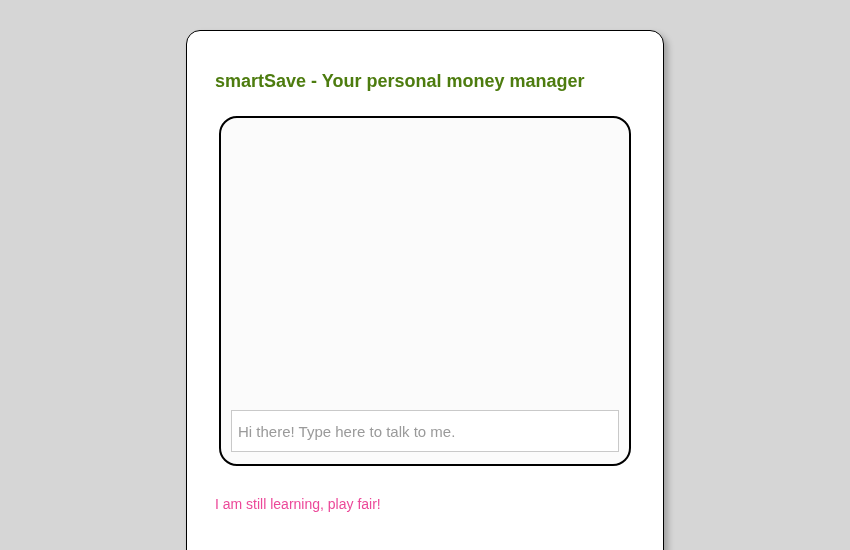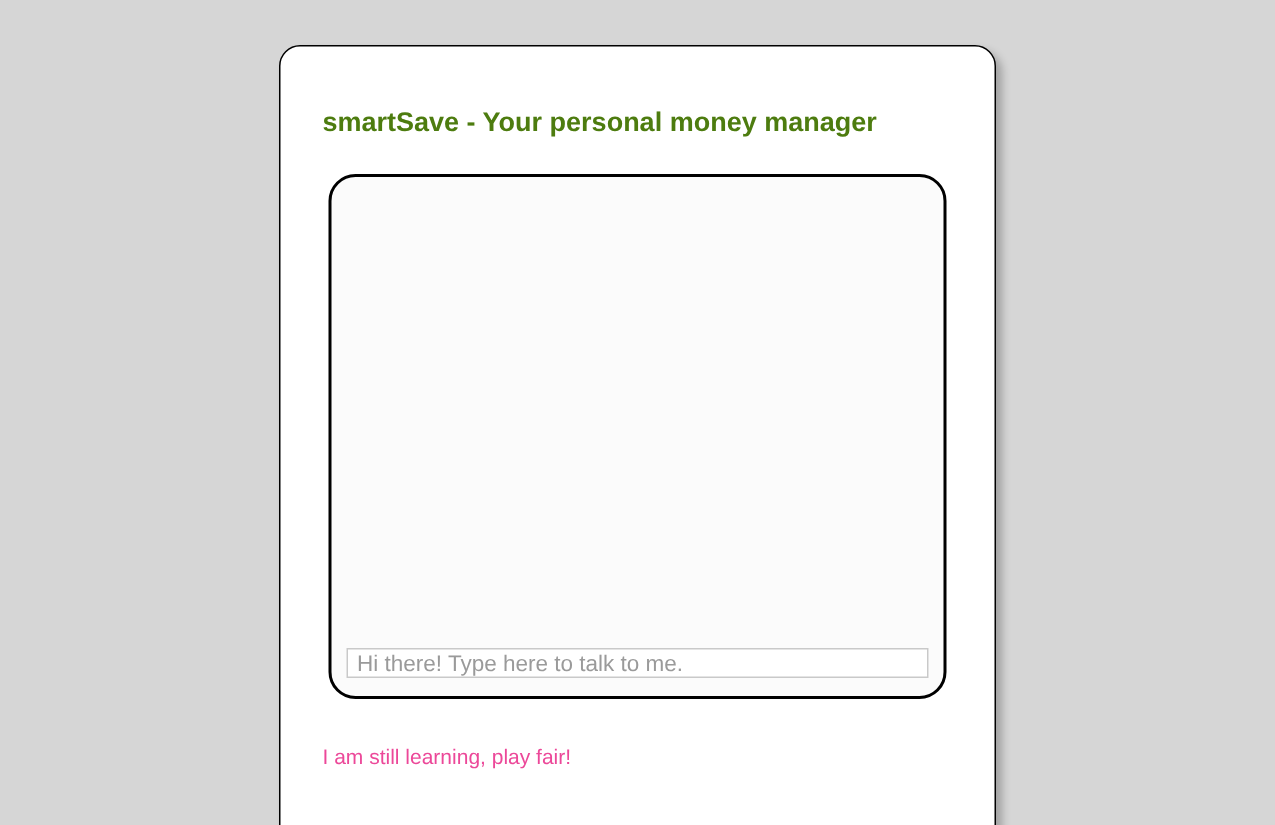--- a/index.html
+++ b/index.html
@@ -41,21 +41,21 @@
       background: #fbfbfb;
       padding: 10px 10px 12px 10px;
       display: flex;
       flex-direction: column;
     }
     .chat-messages {
       flex: 1;
     }
     .chat-input {
       width: 100%;
-      height: 20px;
+      height: 42px;
       border: 1px solid #c9c9c9;
       background: #fff;
       padding: 0 6px;
       font-size: 15px;
       color: #333;
       outline: none;
       font-family: Arial, Helvetica, sans-serif;
     }
     .chat-input::placeholder {
       color: #9a9a9a;

